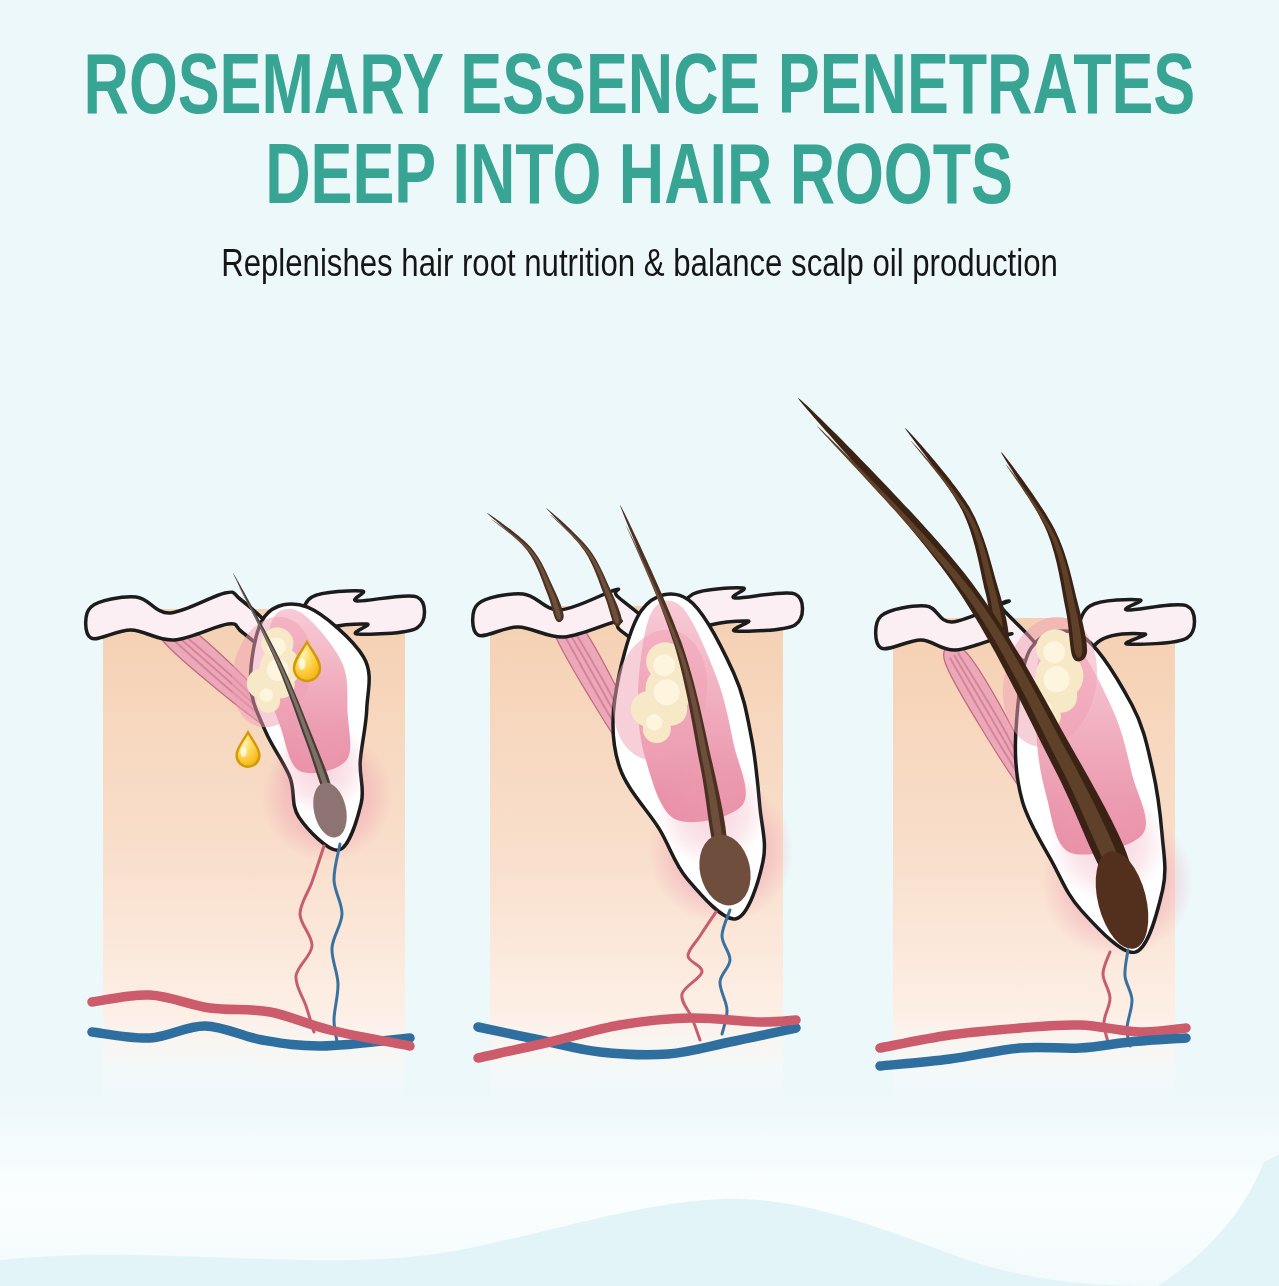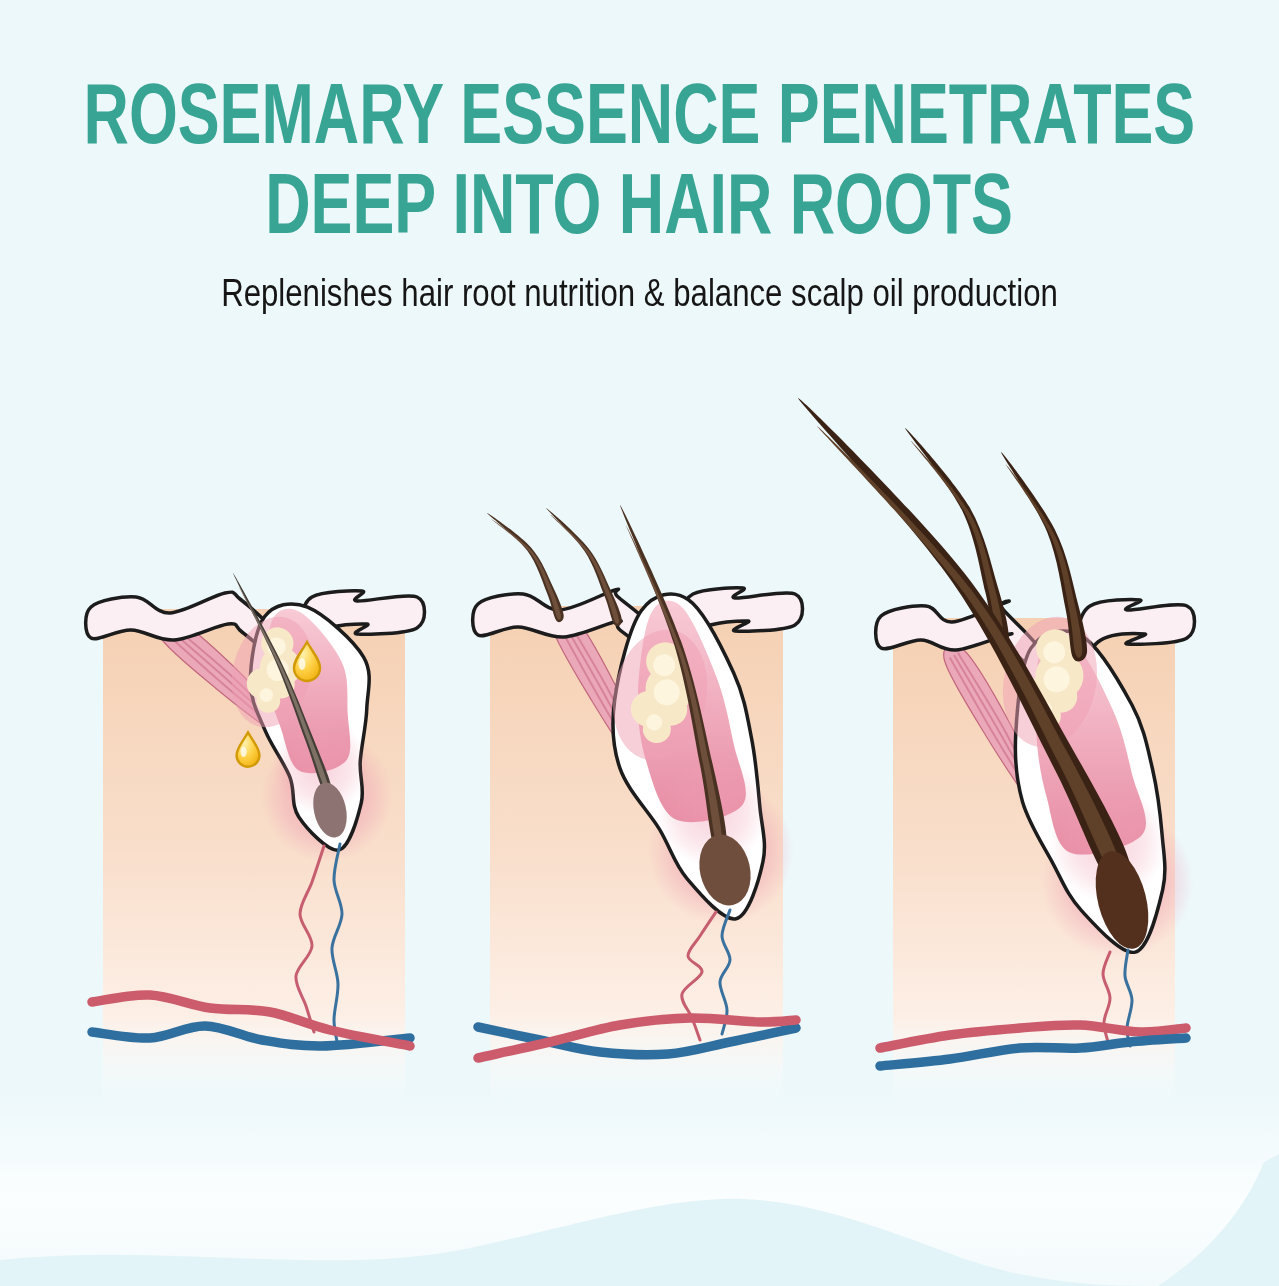--- a/index.html
+++ b/index.html
@@ -5,21 +5,21 @@
   html,body{margin:0;padding:0;}
   body{
     width:1279px;height:1286px;
     background:#edf8fa;
     overflow:hidden;
     position:relative;
     font-family:"Liberation Sans","DejaVu Sans",sans-serif;
   }
   header{position:relative;z-index:3;}
   .title{
-    margin:0;padding-top:68px;
+    margin:0;padding-top:38px;
     display:flex;flex-direction:column;align-items:center;
     color:#38a493;
   }
   .title-line{
     display:block;
     font-weight:bold;
     font-size:86px;
     line-height:90px;
     white-space:nowrap;
     letter-spacing:0px;

